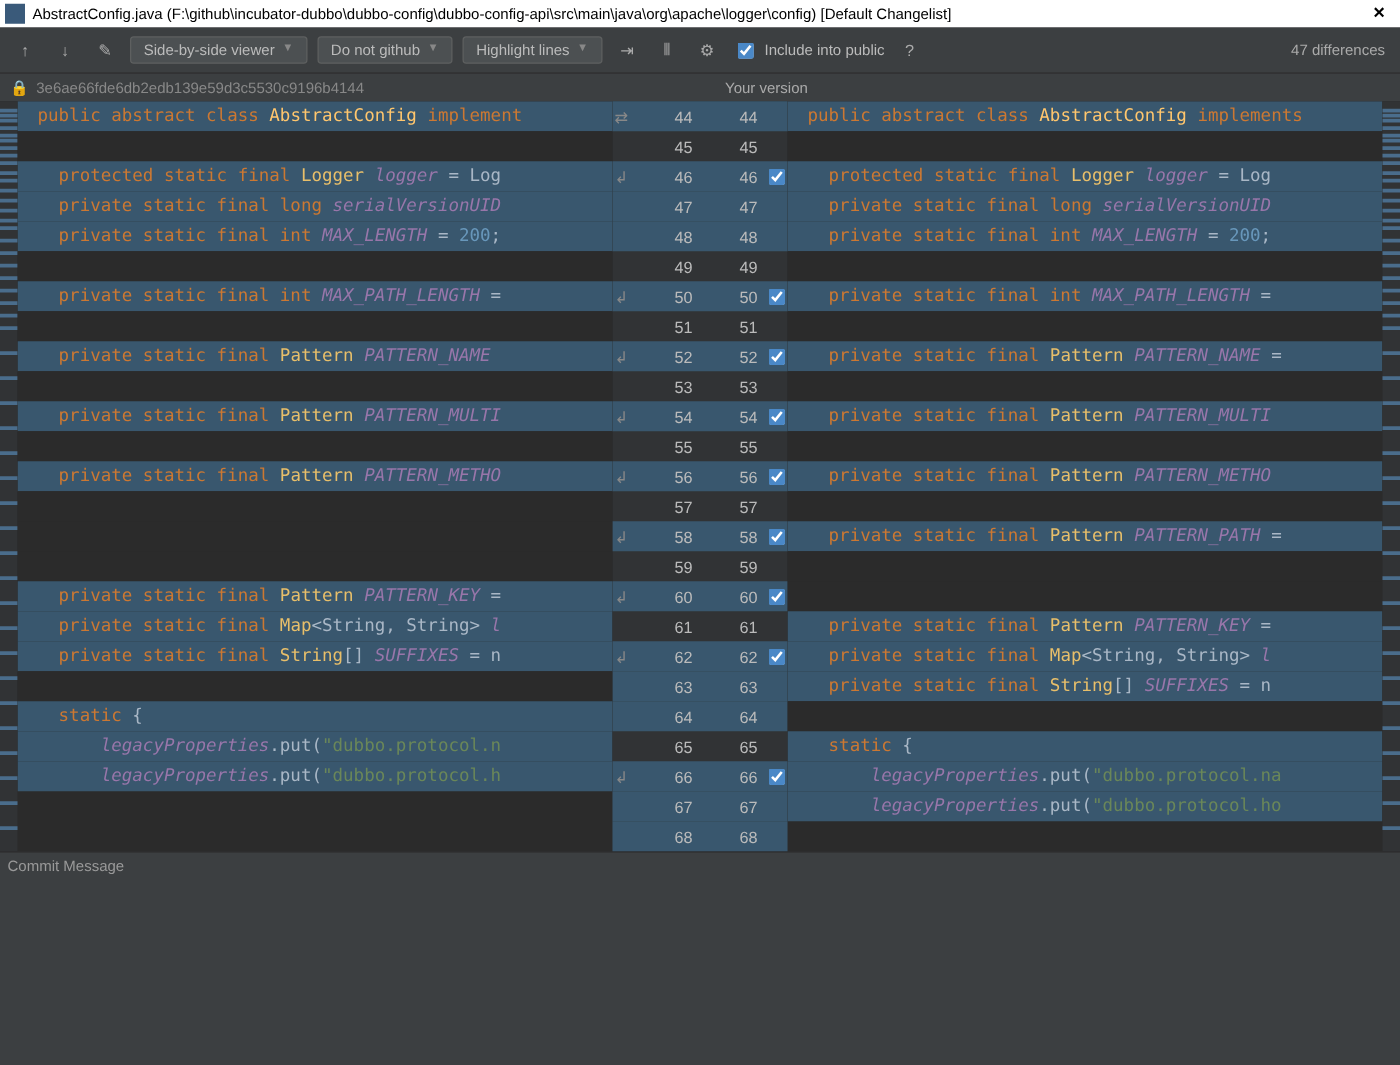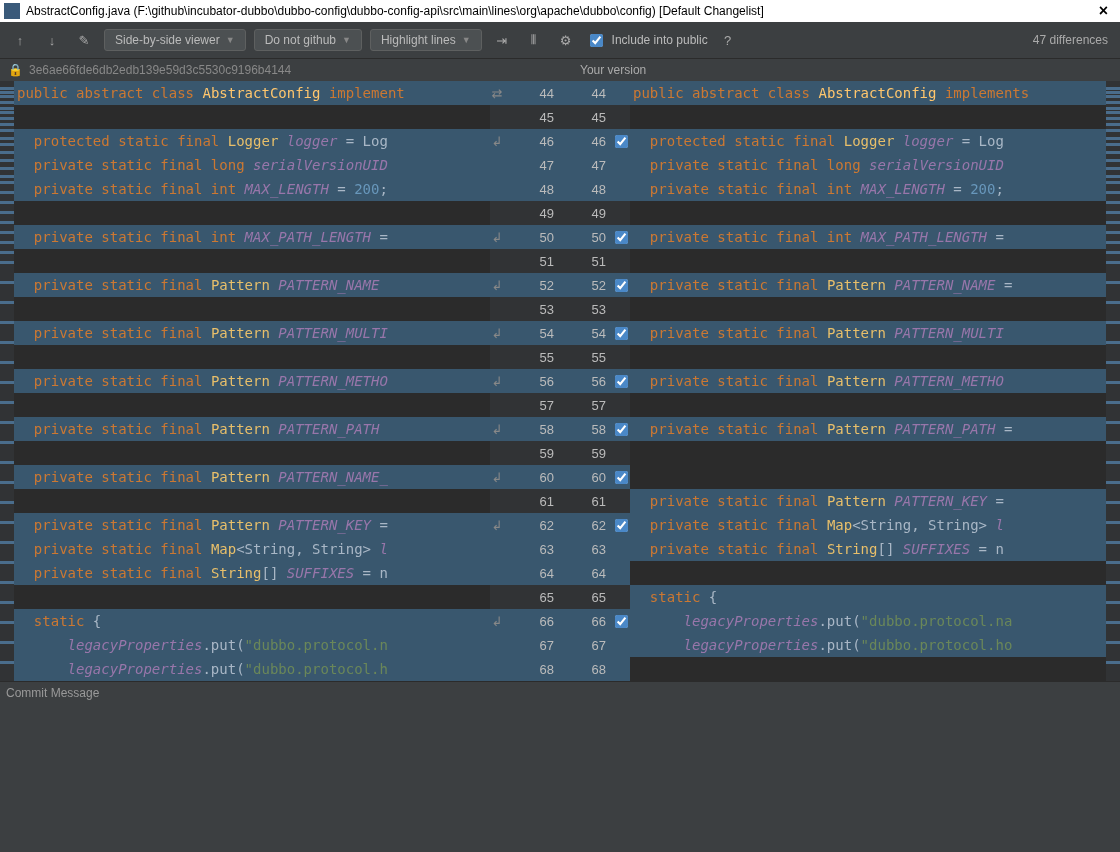--- a/index.html
+++ b/index.html
@@ -1,40 +1,40 @@
 <!DOCTYPE html>
 <html><head>
 <meta charset="utf-8">
 <style>
 html,body{margin:0;padding:0;width:1120px;height:852px;background:#3c3f41;font-family:'Segoe UI',Arial,sans-serif;font-size:13px;color:#bbb;overflow:hidden}
 .titlebar{height:22px;background:#fff;color:#000;display:flex;align-items:center;padding:0 4px;font-size:12px}
 .titlebar .icon{width:16px;height:16px;background:#3a5a7a;margin-right:6px;display:inline-block}
 .titlebar .close{margin-left:auto;font-size:16px;font-weight:bold;padding:0 8px}
 .toolbar{height:36px;background:#3c3f41;border-bottom:1px solid #2b2b2b;display:flex;align-items:center;padding:0 8px;gap:8px}
 .tbtn{width:24px;height:24px;display:flex;align-items:center;justify-content:center;color:#aaa;cursor:pointer}
-.combo{background:#4c5052;border:1px solid #5e6060;border-radius:3px;padding:3px 10px;color:#bbb;display:flex;align-items:center;gap:6px;font-size:12px}
+.combo{background:#4c5052;border:1px solid #5e6060;border-radius:3px;padding:3px 10px;color:#bbb;display:flex;gap:6px;font-size:12px}
 .combo .caret{font-size:9px;color:#888}
 .chk{display:flex;align-items:center;gap:6px;font-size:12px}
 .chk input{accent-color:#4a88c7}
 .spacer{flex:1}
 .diffcount{font-size:12px;color:#aaa;margin-right:4px}
 .hashbar{height:22px;background:#3c3f41;display:flex;align-items:center;padding:0 8px;font-size:12px;color:#888;position:relative}
 .hashbar .lock{margin-right:6px}
 .hashbar .yv{position:absolute;left:580px;color:#aaa}
 .diffarea{display:flex;height:600px;background:#2b2b2b;position:relative}
 .minimap{width:14px;background:#313335;position:relative}
 .minimap .mk{position:absolute;left:0;right:0;height:3px}
 .mk.b{background:#4a6d8c}
 .pane{flex:1;overflow:hidden;font-family:Consolas,monospace;font-size:14px;line-height:24px;position:relative}
 .grow{height:24px;display:flex;align-items:center;width:100%}
 .gl{width:14px;text-align:center;color:#888}
 .gn{flex:1;text-align:right;padding-right:6px}
 .gc{width:18px;display:flex;align-items:center;justify-content:center}
 .gc input{width:13px;height:13px;accent-color:#4a88c7}
-.coderow{height:24px;padding-left:3px;white-space:pre;overflow:hidden}
+.coderow{height:24px;padding-left:16px;white-space:pre;overflow:hidden}
 .hl-mod{background:#39576e}
 .hl-dark{background:#2b2b2b}
 .kw{color:#cc7832}
 .typ2{color:#e8bf6a}
 .fld{color:#9876aa;font-style:italic}
 .str{color:#6a8759}
 .num{color:#6897bb}
 .op{color:#a9b7c6}
 .cls{color:#ffc66d}
 .gen{color:#a9b7c6}
@@ -42,21 +42,21 @@
 .commitarea{flex:1;background:#2b2b2b;display:flex}
 .commitarea .half{flex:1;border-right:1px solid #3c3f41}
 .midgut{width:140px;background:#313335;display:flex}
 .midcol{width:70px;display:flex;flex-direction:column}
 </style>
 </head>
 <body>
 
 <div class="titlebar">
   <span class="icon"></span>
-  <span>AbstractConfig.java (F:\github\incubator-dubbo\dubbo-config\dubbo-config-api\src\main\lines\org\apache\dubbo\config) [Default Changelist]</span>
+  <span>AbstractConfig.java (F:\github\incubator-dubbo\dubbo-config\dubbo-config-api\src\main\java\org\apache\logger\config) [Default Changelist]</span>
   <span class="close">×</span>
 </div>
 
 <div class="toolbar">
   <div class="tbtn">↑</div>
   <div class="tbtn">↓</div>
   <div class="tbtn">✎</div>
   <div class="combo">
     <span>Side-by-side viewer</span>
       <span class="caret">▼</span>
@@ -142,23 +142,21 @@
       <div class="coderow hl-mod"><span class="op">  </span><span class="kw">private static final int</span><span class="op"> </span><span class="fld">MAX_LENGTH</span><span class="op"> = </span><span class="num">200</span><span class="op">;</span></div>
       <div class="coderow hl-dark"></div>
       <div class="coderow hl-mod"><span class="op">  </span><span class="kw">private static final int</span><span class="op"> </span><span class="fld">MAX_PATH_LENGTH</span><span class="op"> =</span></div>
       <div class="coderow hl-dark"></div>
       <div class="coderow hl-mod"><span class="op">  </span><span class="kw">private static final</span><span class="op"> </span><span class="typ2">Pattern</span><span class="op"> </span><span class="fld">PATTERN_NAME</span></div>
       <div class="coderow hl-dark"></div>
       <div class="coderow hl-mod"><span class="op">  </span><span class="kw">private static final</span><span class="op"> </span><span class="typ2">Pattern</span><span class="op"> </span><span class="fld">PATTERN_MULTI</span></div>
       <div class="coderow hl-dark"></div>
       <div class="coderow hl-mod"><span class="op">  </span><span class="kw">private static final</span><span class="op"> </span><span class="typ2">Pattern</span><span class="op"> </span><span class="fld">PATTERN_METHO</span></div>
       <div class="coderow hl-dark"></div>
-      <div class="coderow hl-mod"><span class="op">  </span><span class="kw">private static final</span><span class="op"> </span><span class="typ2">Pattern</span><span class="op"> </span><span class="fld">PATTERN_PATH</span></div>
-      <div class="coderow hl-dark"></div>
-      <div class="coderow hl-mod"><span class="op">  </span><span class="kw">private static final</span><span class="op"> </span><span class="typ2">Pattern</span><span class="op"> </span><span class="fld">PATTERN_NAME_</span></div>
+      <div class="coderow hl-dark"></div>
       <div class="coderow hl-dark"></div>
       <div class="coderow hl-mod"><span class="op">  </span><span class="kw">private static final</span><span class="op"> </span><span class="typ2">Pattern</span><span class="op"> </span><span class="fld">PATTERN_KEY</span><span class="op"> =</span></div>
       <div class="coderow hl-mod"><span class="op">  </span><span class="kw">private static final</span><span class="op"> </span><span class="typ2">Map</span><span class="gen">&lt;String, String&gt;</span><span class="op"> </span><span class="fld">l</span></div>
       <div class="coderow hl-mod"><span class="op">  </span><span class="kw">private static final</span><span class="op"> </span><span class="typ2">String</span><span class="op">[] </span><span class="fld">SUFFIXES</span><span class="op"> = n</span></div>
       <div class="coderow hl-dark"></div>
       <div class="coderow hl-mod"><span class="op">  </span><span class="kw">static</span><span class="op"> {</span></div>
       <div class="coderow hl-mod"><span class="op">      </span><span class="fld">legacyProperties</span><span class="op">.put(</span><span class="str">"dubbo.protocol.n</span></div>
       <div class="coderow hl-mod"><span class="op">      </span><span class="fld">legacyProperties</span><span class="op">.put(</span><span class="str">"dubbo.protocol.h</span></div>
     </div>
   <div class="midgut">

